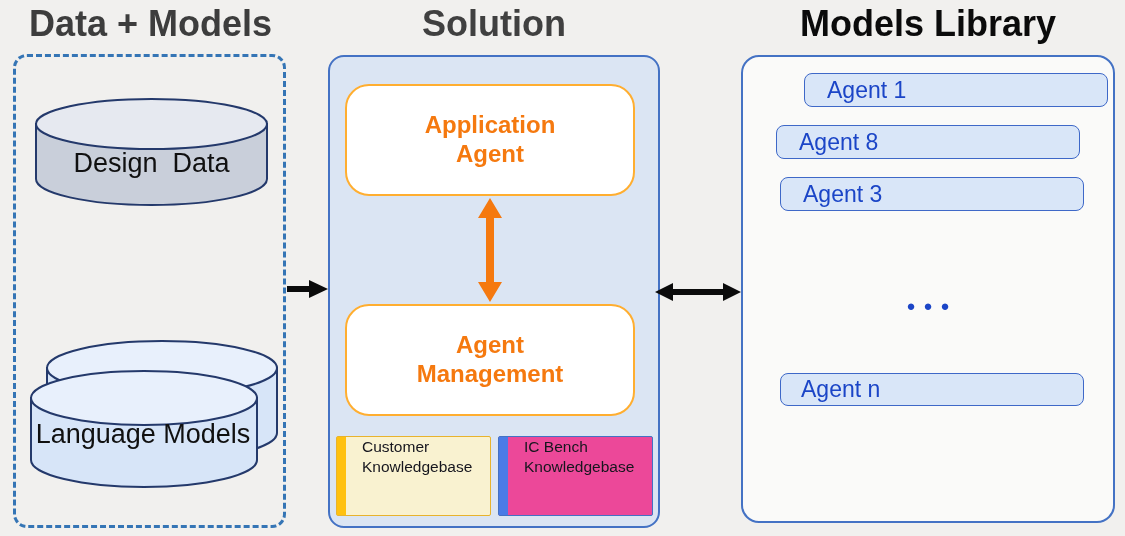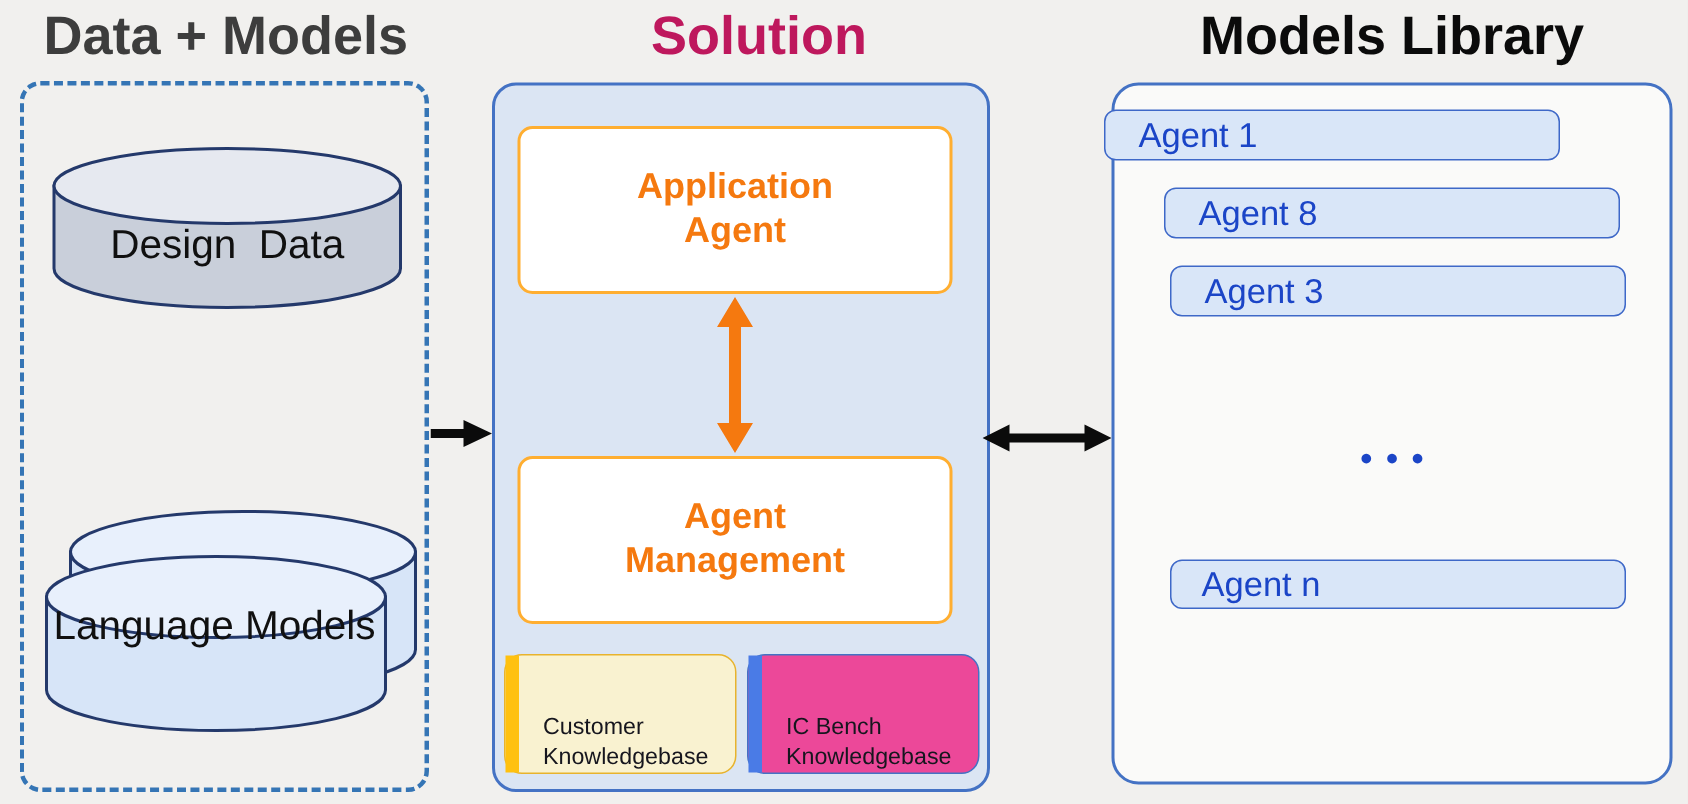--- a/index.html
+++ b/index.html
@@ -12,57 +12,57 @@
     width:1125px;height:536px;
     background:#f1f0ee;
     overflow:hidden;
   }
   .section-title{
     position:absolute;top:2px;height:44px;
     display:flex;align-items:center;justify-content:center;
     font-size:36px;font-weight:bold;letter-spacing:0;
   }
   .title-datamodels{left:13px;width:275px;color:#3d3d3d;}
-  .title-solution{left:340px;width:332px;color:#be185d;}
+  .title-solution{left:328px;width:332px;color:#404040;}
   .title-library{left:741px;width:374px;color:#0b0b0b;}
 
   .panel-datamodels{
     position:absolute;left:13px;top:54px;width:273px;height:474px;
     border:3px dashed #3575b5;border-radius:14px;
     box-sizing:border-box;background:transparent;
   }
   .cyl-svg{position:absolute;}
   .cyl-label{
     position:absolute;display:flex;align-items:center;justify-content:center;
     color:#101010;font-size:27px;white-space:pre;
   }
   .lbl-design{left:34px;top:150px;width:235px;height:26px;}
-  .lbl-language{left:28px;top:404px;width:230px;height:26px;}
+  .lbl-language{left:28px;top:421px;width:230px;height:26px;}
 
   .panel-solution{
     position:absolute;left:328px;top:55px;width:332px;height:473px;
     background:#dbe5f3;border:2px solid #4472c4;border-radius:16px;
     box-sizing:border-box;
   }
   .agent-box{
     position:absolute;width:290px;height:112px;
-    background:#ffffff;border:2.5px solid #ffae30;border-radius:10px;
+    background:#ffffff;border:2.5px solid #ffae30;border-radius:24px;
     box-sizing:border-box;
     display:flex;align-items:center;justify-content:center;
   }
   .box-appagent{left:345px;top:84px;}
   .box-agentmgmt{left:345px;top:304px;}
   .agent-box .box-label{
     width:190px;text-align:center;
     color:#f5790f;font-size:24px;font-weight:bold;line-height:1.2;
   }
   .kb-card{
     position:absolute;top:436px;width:155px;height:80px;
-    box-sizing:border-box;border-radius:12px;
-    display:flex;align-items:flex-end;
+    box-sizing:border-box;border-radius:2px;
+    display:flex;align-items:flex-start;
   }
   .kb-customer{left:336px;background:#f9f2d0;border:1.5px solid #e8b32d;}
   .kb-icbench{left:498px;background:#ec4899;border:1.5px solid #4472c4;}
   .kb-accent{
     position:absolute;left:0;top:0;bottom:0;width:9px;
   }
   .kb-customer .kb-accent{background:#ffc110;}
   .kb-icbench .kb-accent{background:#4a7be6;}
   .kb-label{
     margin-left:25px;width:118px;
@@ -75,21 +75,21 @@
     box-sizing:border-box;
   }
   .agent-item{
     position:absolute;width:304px;height:34px;
     background:#d9e6f8;border:1.5px solid #3e68c8;border-radius:8px;
     box-sizing:border-box;
     display:flex;align-items:center;
     padding-left:22px;
     color:#1b45c7;font-size:23px;
   }
-  .agent-1{left:736px;top:73px;}
+  .agent-1{left:804px;top:73px;}
   .agent-2{left:776px;top:125px;}
   .agent-3{left:780px;top:177px;}
   .agent-n{left:780px;top:373px;height:33px;padding-left:20px;}
   .ellipsis{
     position:absolute;left:741px;top:293px;width:374px;height:24px;
     display:flex;align-items:center;justify-content:center;
     color:#1b45c7;font-size:15px;font-weight:bold;letter-spacing:8px;
     text-indent:8px;
   }
   .arrow-svg{position:absolute;}

